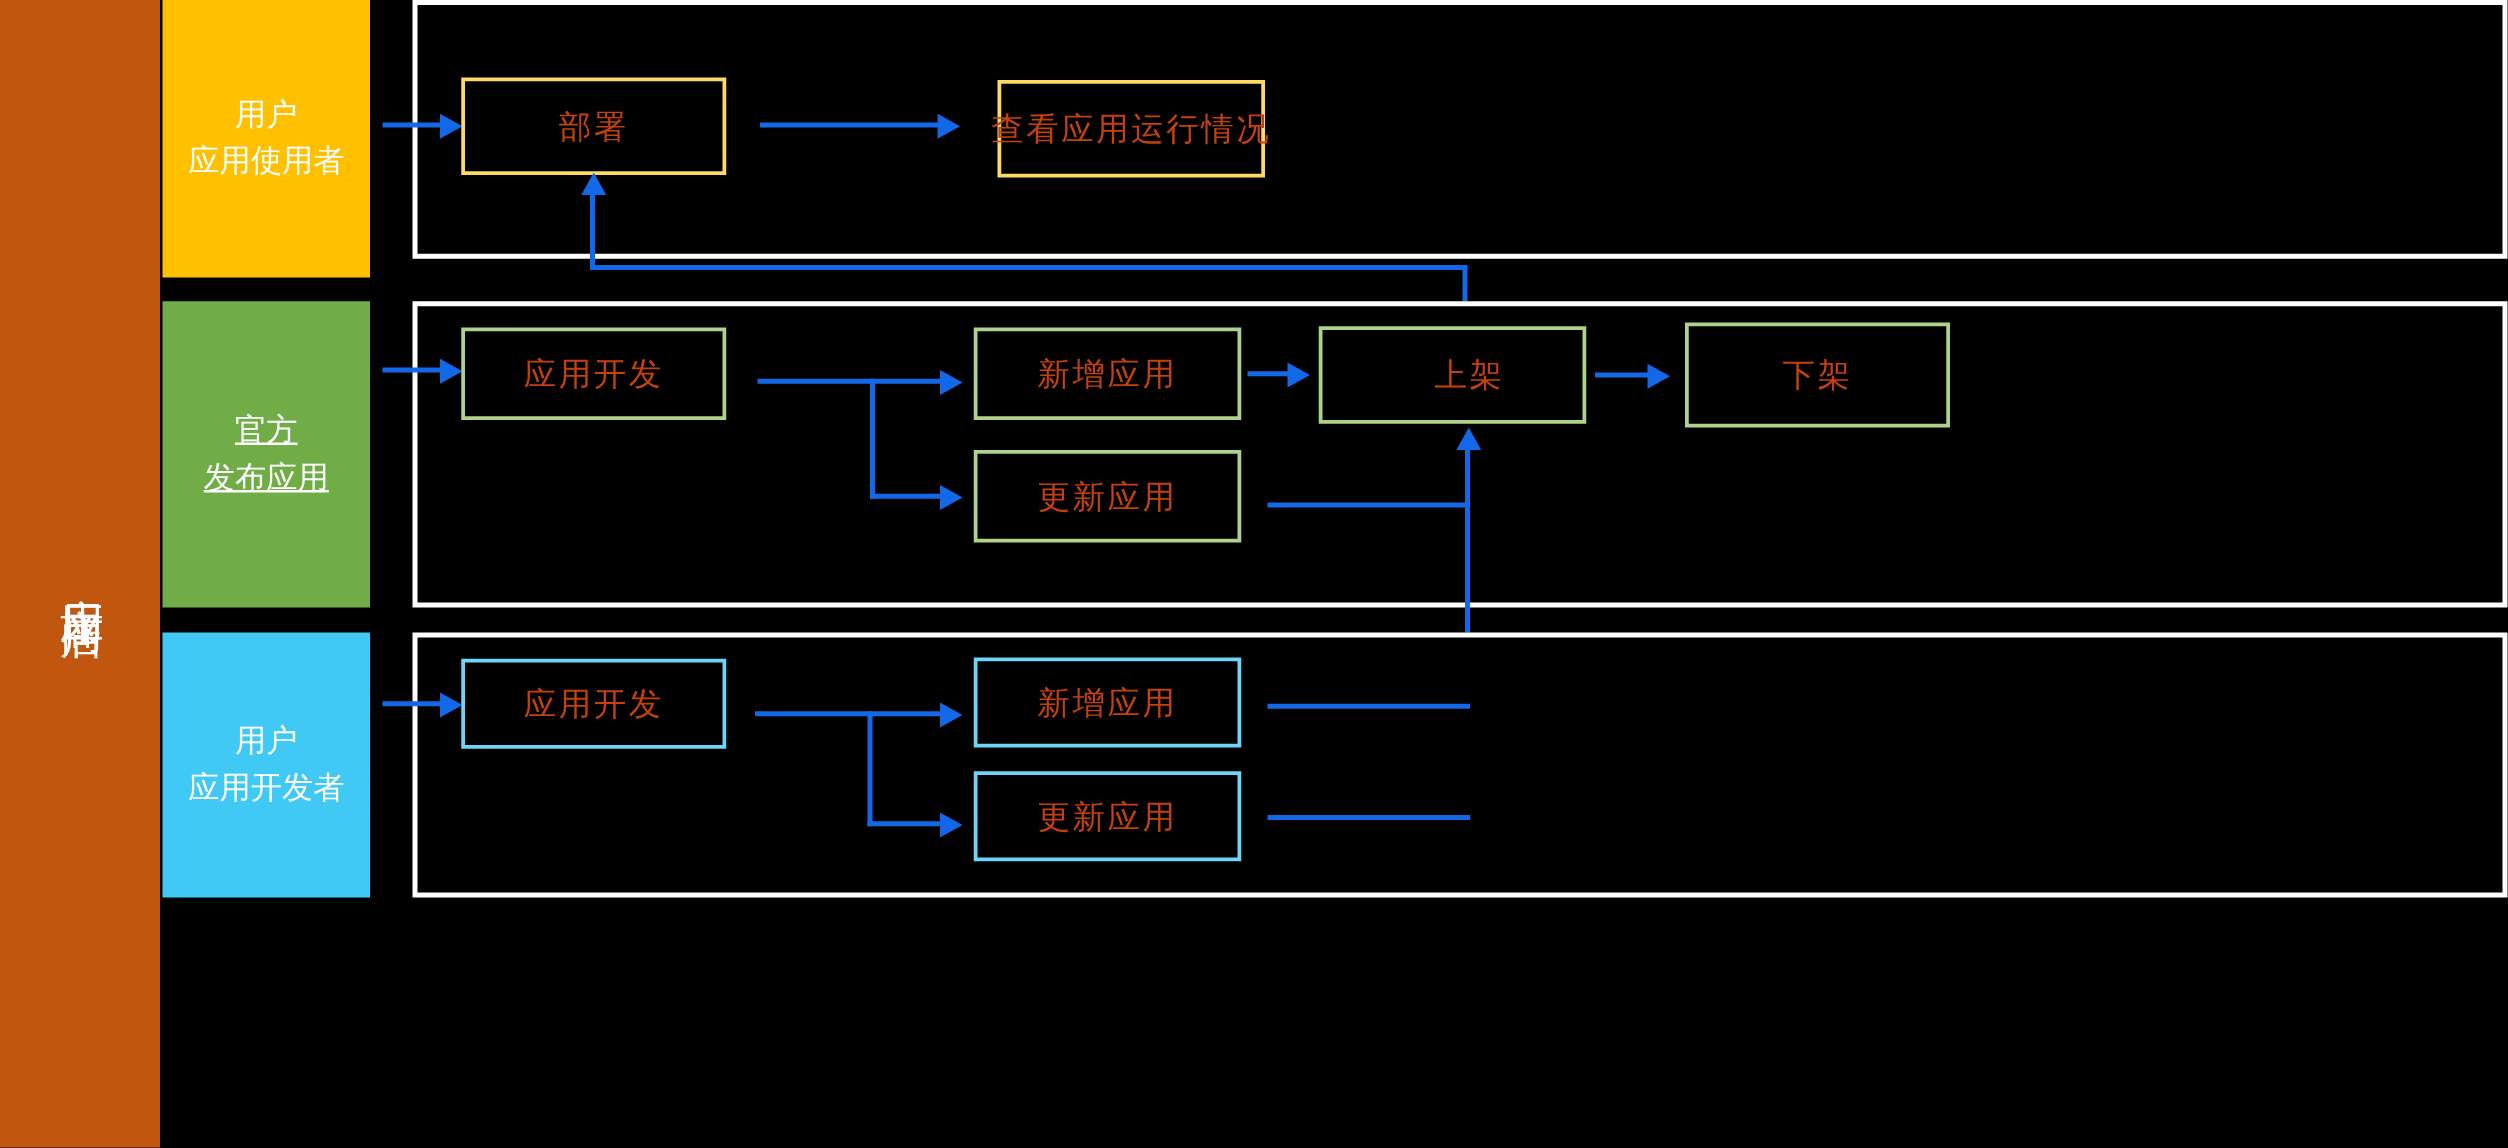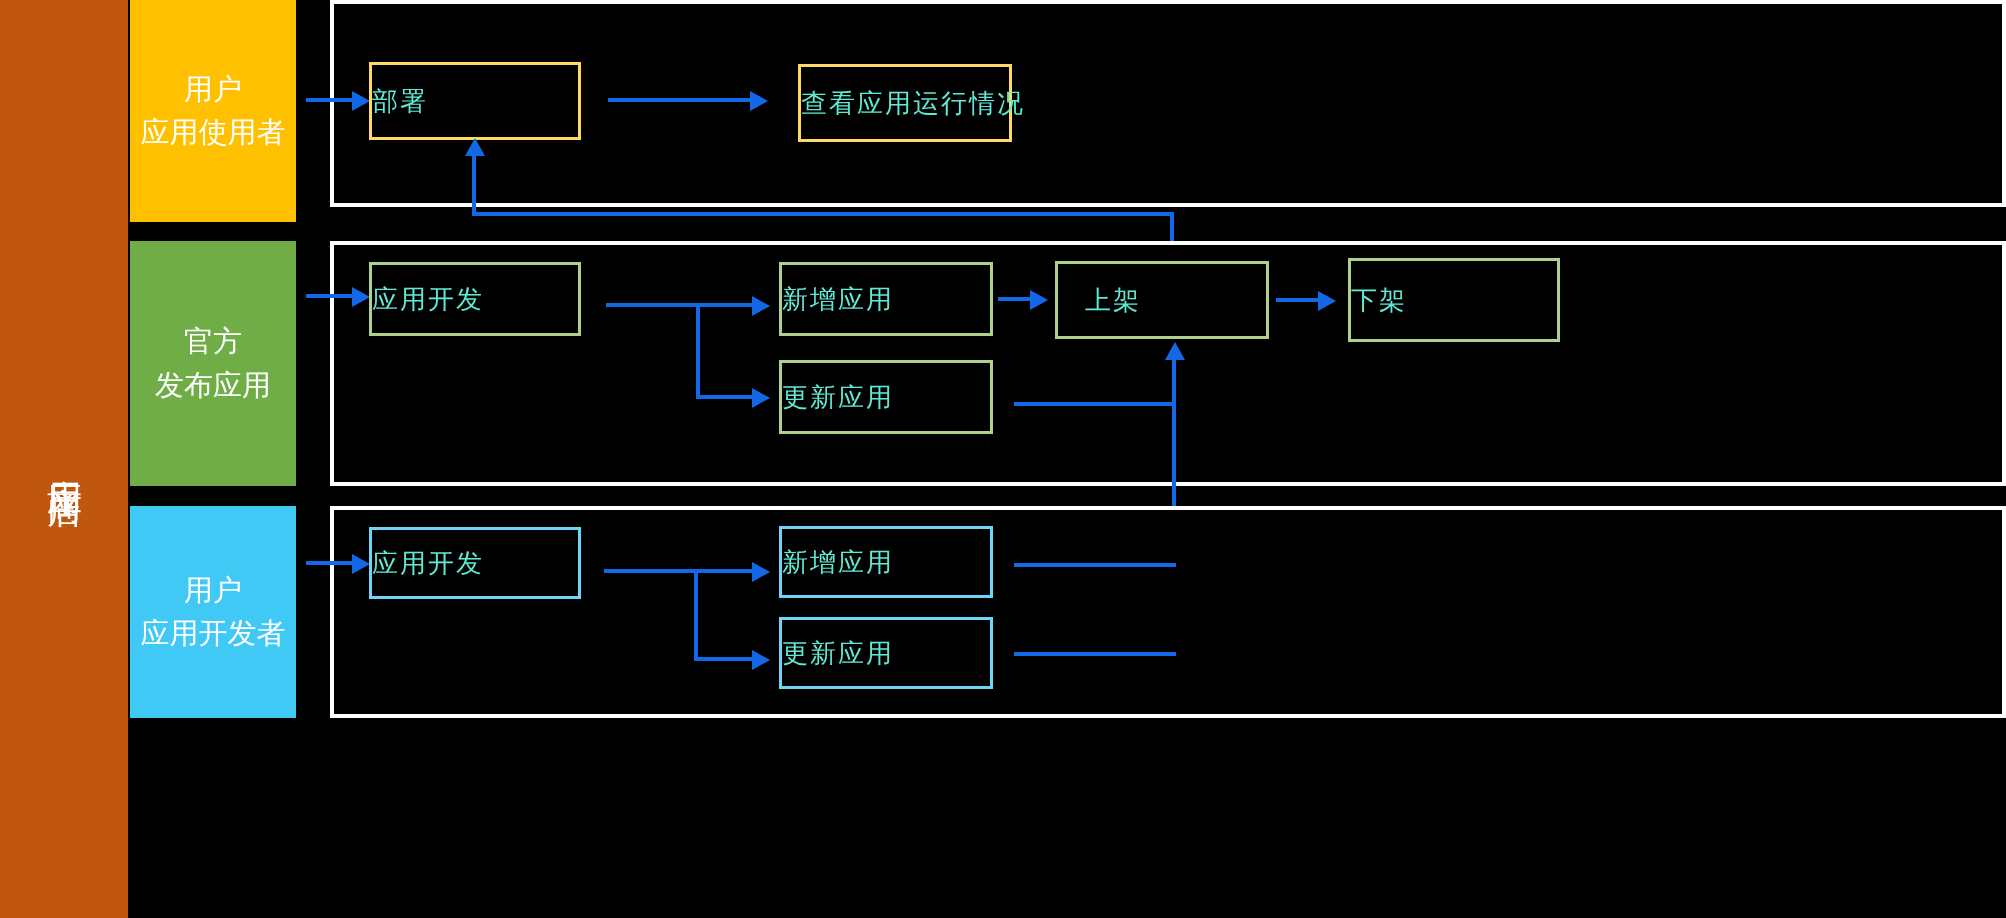--- a/index.html
+++ b/index.html
@@ -11,32 +11,32 @@
   
   .brandbar{position:absolute;left:0;top:0;width:128px;height:918px;
             background:#c1560f;display:flex;align-items:center;justify-content:center;}
   .brandbar .vtext{
      writing-mode:vertical-rl;text-orientation:upright;
      color:#ffffff;font-size:35px;line-height:1.34;letter-spacing:4px;
      white-space:pre;}
 
   
   .chip{position:absolute;display:flex;align-items:center;justify-content:center;
-        text-align:center;color:#ffffff;font-size:29px;line-height:1.5;white-space:pre;}
+        text-align:center;color:#ffffff;font-size:25px;line-height:1.5;white-space:pre;}
   .chip.yellow{background:#ffc000;}
-  .chip.green {background:#70ad47;}
+  .chip.green {background:#70ad47;text-decoration:underline;}
   .chip.blue  {background:#41c9f5;}
 
   
   .lane{position:absolute;border:4px solid #ffffff;background:#000;box-sizing:border-box;}
 
   
   .node{position:absolute;box-sizing:border-box;background:#000;
-        display:flex;align-items:center;
-        color:#5eead4;font-size:26px;letter-spacing:2px;white-space:nowrap;}
+        display:flex;align-items:center;justify-content:center;
+        color:#c2410c;font-size:26px;letter-spacing:2px;white-space:nowrap;}
   .node.y{border:3px solid #ffd966;}
   .node.g{border:3px solid #aed18c;}
   .node.b{border:3px solid #6fd5f7;}
 
   
   .hline{position:absolute;height:4px;background:#1368e8;}
   .vline{position:absolute;width:4px;background:#1368e8;}
   .arrow-r{position:absolute;width:0;height:0;
            border-top:10px solid transparent;border-bottom:10px solid transparent;
            border-left:18px solid #1368e8;}

